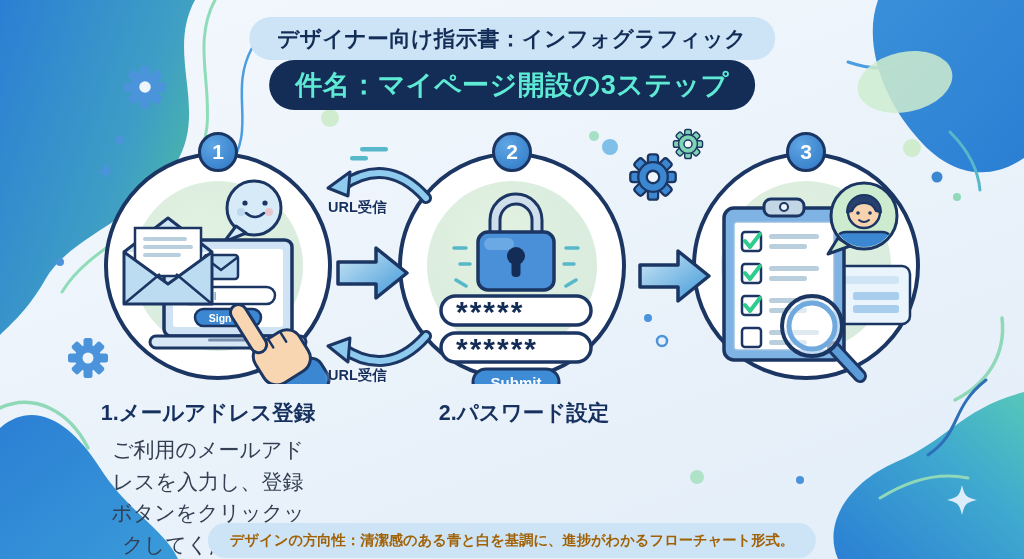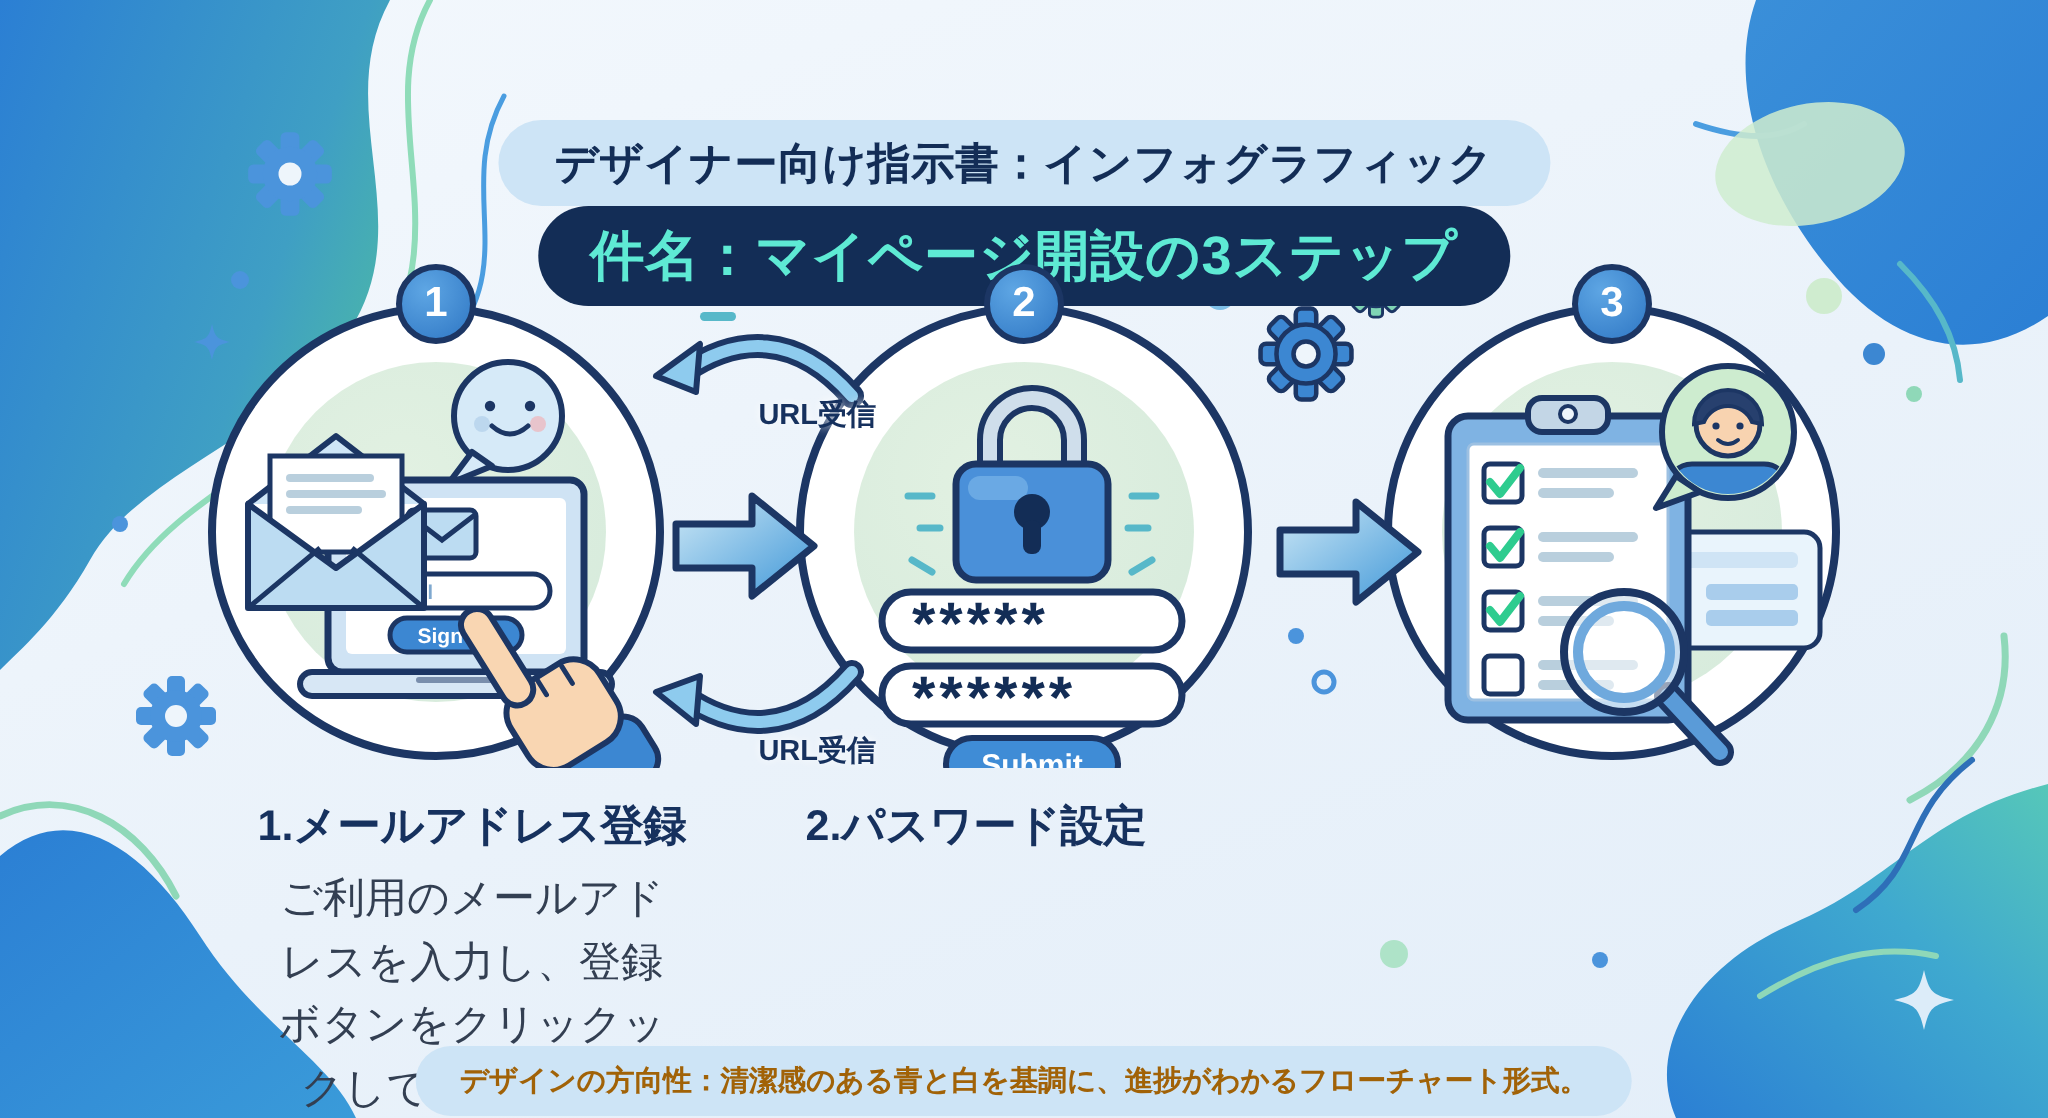--- a/index.html
+++ b/index.html
@@ -3,35 +3,35 @@
 <meta charset="utf-8">
 <style>
   html,body{margin:0;padding:0;}
   body{font-family:"Liberation Sans","DejaVu Sans",sans-serif;}
   #canvas{position:relative;width:1024px;height:559px;overflow:hidden;
     background:linear-gradient(160deg,#f3f8fd 0%,#eaf2fa 55%,#e3eef9 100%);}
   svg{display:block;}
   .abs{position:absolute;}
   
   .banner{position:absolute;left:50%;transform:translateX(-50%);white-space:nowrap;
-    font-weight:700;border-radius:26px;letter-spacing:.5px;margin-top:43px;}
+    font-weight:700;border-radius:26px;letter-spacing:.5px;}
   .banner-primary{top:17px;background:#cde4f6;color:#132d56;font-size:21.5px;padding:7px 28px;}
   .banner-subject{top:60px;background:#132d56;color:#5eead4;font-size:27px;padding:7px 26px;}
   
   .circle{position:absolute;top:152px;width:228px;height:228px;border-radius:50%;
     background:#ffffff;border:4px solid #1c3664;box-sizing:border-box;}
   .circle .inner{position:absolute;left:25px;top:25px;width:170px;height:170px;border-radius:50%;
     background:radial-gradient(circle at 40% 35%,#e2f1e2,#d5eadb);}
   .badge{position:absolute;left:50%;top:-24px;transform:translateX(-50%);width:40px;height:40px;
     border-radius:50%;background:radial-gradient(circle at 35% 30%,#5ea6e4,#2f77c4);
     border:3px solid #1c3664;box-sizing:border-box;color:#fff;font-weight:700;font-size:21px;
     display:flex;align-items:center;justify-content:center;}
   .art{position:absolute;left:0;top:0;}
   
-  .url-label{position:absolute;width:110px;text-align:right;color:#16315e;font-weight:700;
+  .url-label{position:absolute;width:110px;text-align:left;color:#16315e;font-weight:700;
     font-size:14.5px;text-shadow:0 0 4px rgba(255,255,255,.9);}
   
   .step-text{position:absolute;top:398px;width:240px;text-align:center;}
   .step-title{color:#16315e;font-weight:700;font-size:21.5px;margin:0 0 7px 0;}
   .step-desc{color:#333f52;font-weight:500;font-size:21px;line-height:1.5;margin:0 auto;width:206px;}
   
   .footer-note{position:absolute;left:50%;top:523px;transform:translateX(-50%);white-space:nowrap;
     background:#cde4f6;color:#a16207;font-weight:600;font-size:14.3px;border-radius:20px;padding:8px 22px;}
 </style>
 </head>
@@ -287,23 +287,23 @@
   </svg>
   <div class="url-label" style="left:328px;top:198px;">URL受信</div>
 
   <svg class="abs" style="left:326px;top:328px;" width="106" height="46" viewBox="0 0 106 46">
     <path d="M100,8 C72,40 42,38 16,20" fill="none" stroke="#1c3664" stroke-width="12" stroke-linecap="round"></path>
     <path d="M100,8 C72,40 42,38 16,20" fill="none" stroke="#8ecbee" stroke-width="6" stroke-linecap="round"></path>
     <path d="M2,18 L24,10 L22,34 Z" fill="#8ecbee" stroke="#1c3664" stroke-width="3" stroke-linejoin="round"></path>
   </svg>
   <div class="url-label" style="left:328px;top:366px;">URL受信</div>
 
-  <div class="step-text" style="left:116px;">
+  <div class="step-text" style="left:88px;">
     <p class="step-title">1.メールアドレス登録</p>
     <p class="step-desc">ご利用のメールアドレスを入力し、登録ボタンをクリックックしてください。</p>
   </div>
-  <div class="step-text" style="left:368px;text-align:center;">
+  <div class="step-text" style="left:404px;text-align:center;">
     <p class="step-title">2.パスワード設定</p>
   </div>
 
   <div class="footer-note">デザインの方向性：清潔感のある青と白を基調に、進捗がわかるフローチャート形式。</div>
 
 </div>
 
 </body></html>

